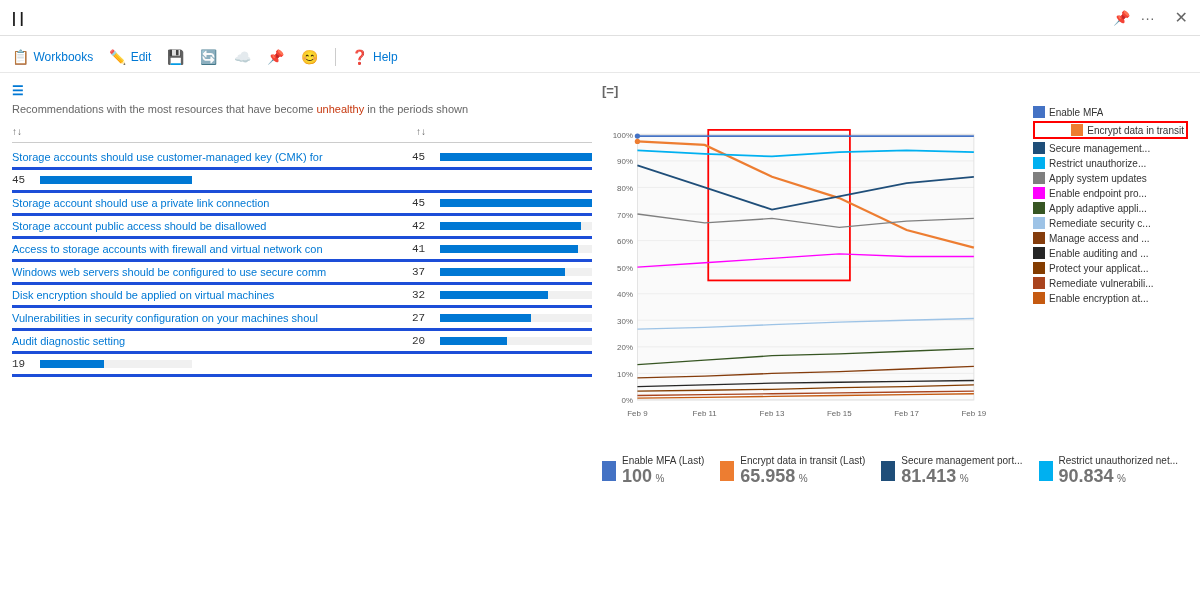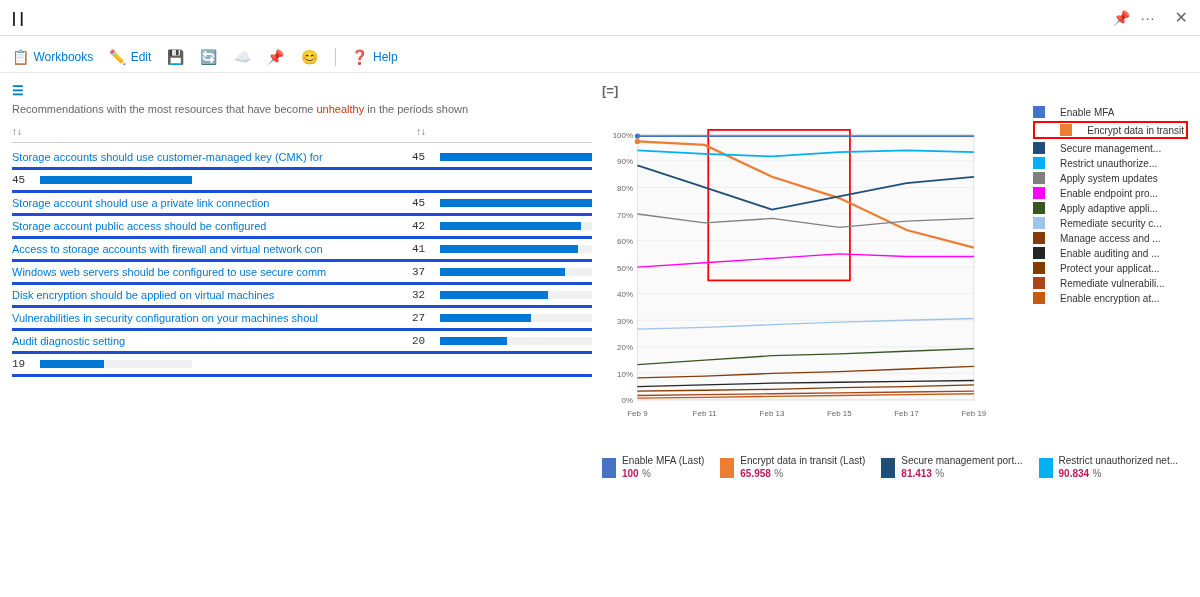--- a/index.html
+++ b/index.html
@@ -39,31 +39,31 @@
     .row-count-num { font-size: 11px; color: #333; min-width: 22px; font-family: Liberation Mono, monospace; }
     .bar-container { flex: 1; height: 8px; background: #f0f0f0; }
     .bar-fill { height: 100%; background: #0078d4; }
     
     
     .right-panel { flex: 1; }
     .chart-title { font-size: 13px; font-weight: 600; color: #1a1a1a; margin-bottom: 8px; display: flex; align-items: center; gap: 6px; }
     .chart-area { display: flex; gap: 6px; }
     .chart-svg-container { flex: 1; position: relative; }
     .legend { width: 155px; font-size: 10px; }
-    .legend-item { display: flex; align-items: center; gap: 15px; margin-bottom: 3px; cursor: pointer; }
+    .legend-item { display: flex; align-items: center; gap: 4px; margin-bottom: 3px; cursor: pointer; }
     .legend-color { width: 12px; height: 12px; flex-shrink: 0; }
     .legend-text { color: #333; white-space: nowrap; overflow: hidden; text-overflow: ellipsis; font-size: 10px; }
     .legend-item.highlighted { border: 2px solid red; padding: 1px 2px; justify-content: flex-end; }
     
     
     .bottom-metrics { display: flex; gap: 16px; margin-top: 6px; }
     .metric-item { display: flex; align-items: center; gap: 6px; }
     .metric-color-bar { width: 14px; height: 20px; }
     .metric-label { font-size: 10px; color: #333; }
-    .metric-value { font-size: 10px; font-weight: 600; color: #be185d; }
+    .metric-value { font-size: 18px; font-weight: 600; color: #737373; }
     .metric-pct { font-size: 10px; color: #666; }
   </style>
 </head>
 <body>
 
 <div class="title-bar">
   <span class="title-text">
     <span></span>
     <span> | </span>
     <span></span>
@@ -152,21 +152,21 @@
         <div class="table-row">
     <div class="row-name">Storage account should use a private link connection</div>
     <div class="row-count-cell">
       <span class="row-count-num">45</span>
       <div class="bar-container">
         <div class="bar-fill" style="width:100%"></div>
       </div>
     </div>
   </div>
         <div class="table-row">
-    <div class="row-name">Storage account public access should be configured</div>
+    <div class="row-name">Storage account public access should be disallowed</div>
     <div class="row-count-cell">
       <span class="row-count-num">42</span>
       <div class="bar-container">
         <div class="bar-fill" style="width:93%"></div>
       </div>
     </div>
   </div>
         <div class="table-row">
     <div class="row-name">Access to storage accounts with firewall and virtual network con</div>
     <div class="row-count-cell">

